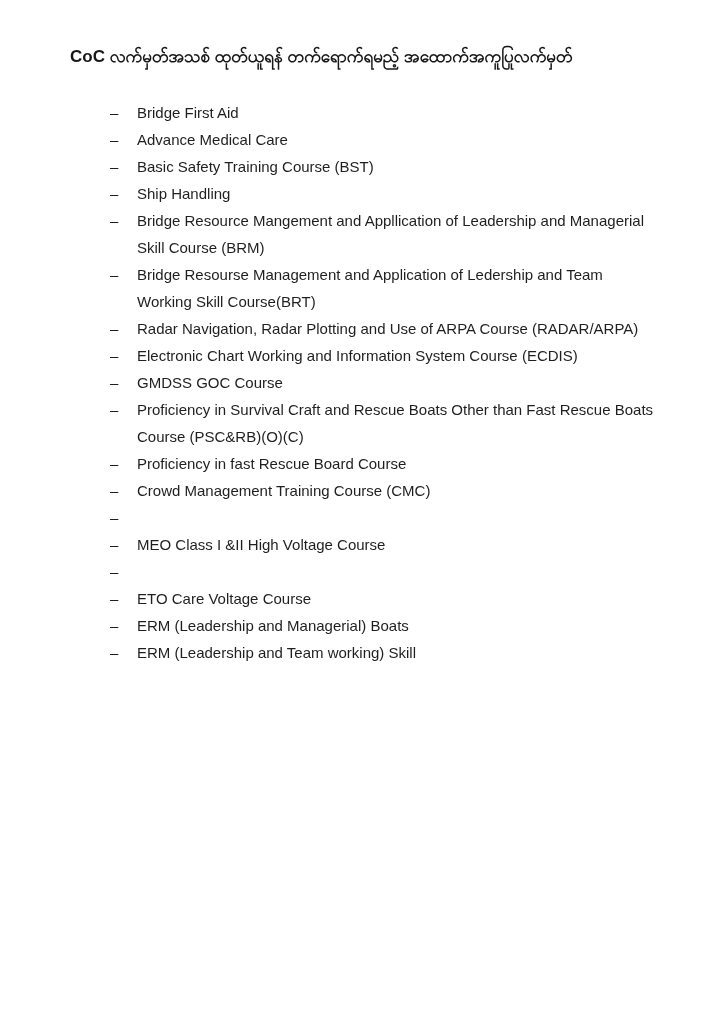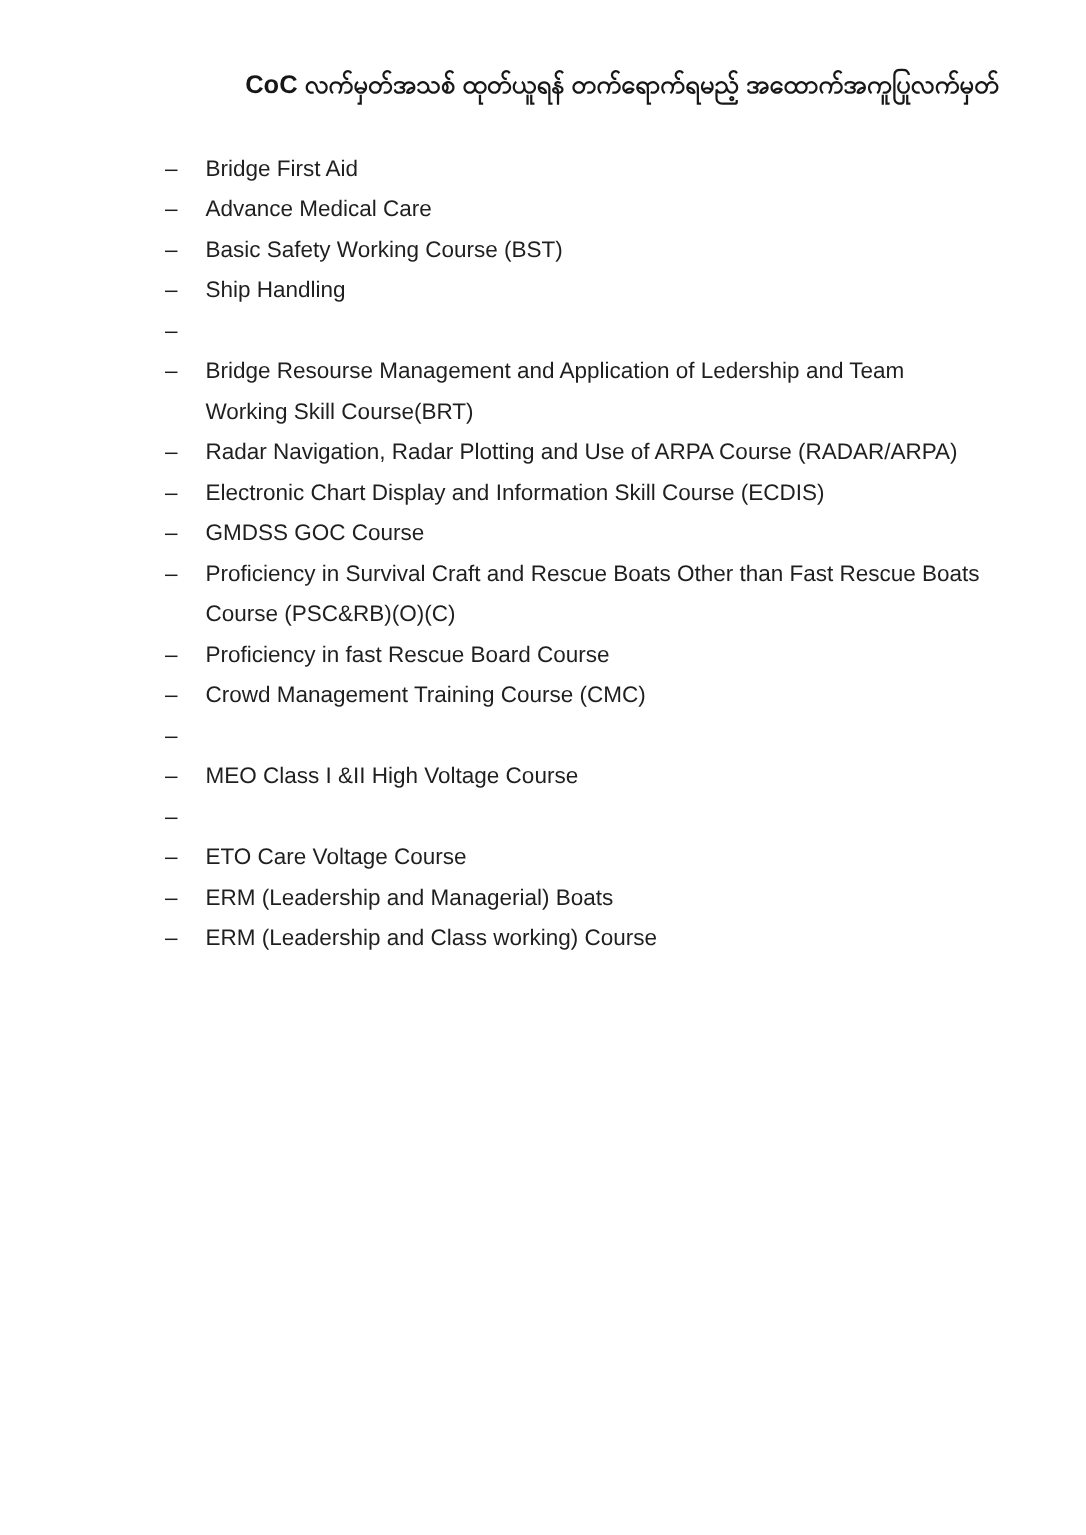--- a/index.html
+++ b/index.html
@@ -13,21 +13,21 @@
     height: 1023px;
     background: #ffffff;
     font-family: "Liberation Sans", "DejaVu Sans", sans-serif;
     color: #1f1f1f;
     overflow: hidden;
     box-sizing: border-box;
   }
   .doc-title {
     margin-top: 41px;
     padding: 0 58px 0 70px;
-    text-align: right;
+    text-align: left;
     font-weight: bold;
     font-size: 17px;
     line-height: 31px;
     color: #171717;
   }
   .doc-title .title-line {
     white-space: pre-wrap;
   }
   .course-list {
     list-style: none;
@@ -63,41 +63,43 @@
     <li>
       <span class="dash">–</span>
       <span class="txt">Bridge First Aid</span>
     </li>
     <li>
       <span class="dash">–</span>
       <span class="txt">Advance Medical Care</span>
     </li>
     <li>
       <span class="dash">–</span>
-      <span class="txt">Basic Safety Working Course (BST)</span>
+      <span class="txt">Basic Safety Training Course (BST)</span>
     </li>
     <li>
       <span class="dash">–</span>
       <span class="txt">Ship Handling</span>
     </li>
     <li>
       <span class="dash">–</span>
+      <span class="txt">Bridge Resource Mangement and Appllication of Leadership and Managerial
+Skill Course (BRM)</span>
     </li>
     <li>
       <span class="dash">–</span>
       <span class="txt">Bridge Resourse Management and Application of Ledership and Team
 Working Skill Course(BRT)</span>
     </li>
     <li>
       <span class="dash">–</span>
       <span class="txt">Radar Navigation, Radar Plotting and Use of ARPA Course (RADAR/ARPA)</span>
     </li>
     <li>
       <span class="dash">–</span>
-      <span class="txt">Electronic Chart Display and Information Skill Course (ECDIS)</span>
+      <span class="txt">Electronic Chart Working and Information System Course (ECDIS)</span>
     </li>
     <li>
       <span class="dash">–</span>
       <span class="txt">GMDSS GOC Course</span>
     </li>
     <li>
       <span class="dash">–</span>
       <span class="txt">Proficiency in Survival Craft and Rescue Boats Other than Fast Rescue Boats
 Course (PSC&amp;RB)(O)(C)</span>
     </li>
@@ -122,17 +124,17 @@
     <li>
       <span class="dash">–</span>
       <span class="txt">ETO Care Voltage Course</span>
     </li>
     <li>
       <span class="dash">–</span>
       <span class="txt">ERM (Leadership and Managerial) Boats</span>
     </li>
     <li>
       <span class="dash">–</span>
-      <span class="txt">ERM (Leadership and Class working) Course</span>
+      <span class="txt">ERM (Leadership and Team working) Skill</span>
     </li>
   </ul>
 
 </div>
 
 </body></html>

